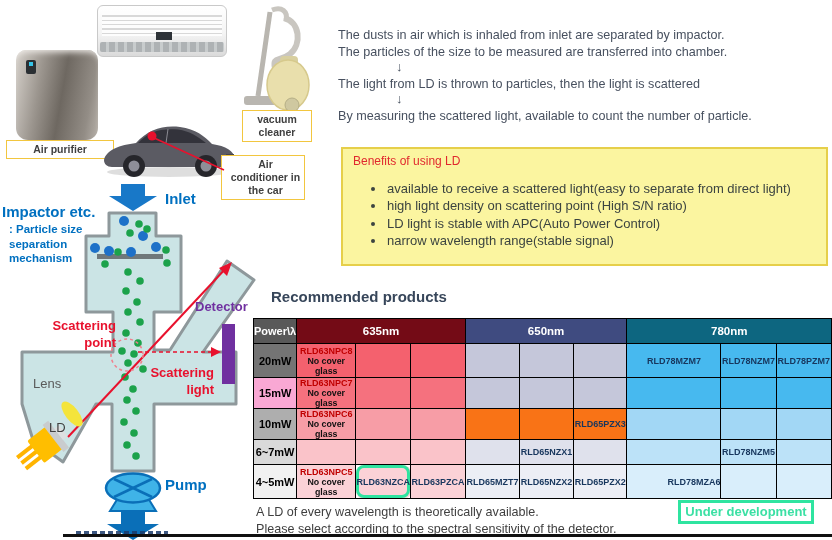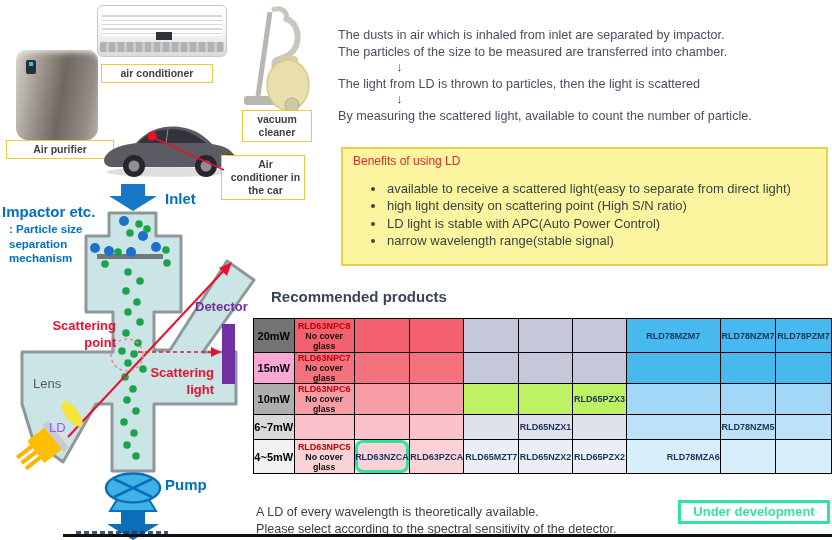--- a/index.html
+++ b/index.html
@@ -46,30 +46,30 @@
   th.w780{background:#0D6680;color:#fff;font-size:11.5px;}
   td.rowlab{font-size:11px;font-weight:bold;color:#000;}
   tr.r0 td.rowlab{background:#747474;} tr.r1 td.rowlab{background:#f9a8d4;}
   tr.r2 td.rowlab{background:#AEAEAE;} tr.r3 td.rowlab{background:#D9D9D9;}
   tr.r4 td.rowlab{background:#F1F1F1;}
   td.cell{font-size:9px;font-weight:bold;}
   tr.r0 td.g635{background:#F4616E;} tr.r1 td.g635{background:#F5717E;}
   tr.r2 td.g635{background:#F79DA6;} tr.r3 td.g635{background:#FAC3C9;}
   tr.r4 td.g635{background:#FBD2D7;}
   tr.r0 td.g650{background:#C5C7DA;} tr.r1 td.g650{background:#C5C7DA;}
-  tr.r2 td.g650{background:#bef264;} tr.r3 td.g650{background:#DFE1EC;}
+  tr.r2 td.g650{background:#f97316;} tr.r3 td.g650{background:#DFE1EC;}
   tr.r4 td.g650{background:#ECEEF5;}
   tr.r0 td.g780{background:#47B9EF;} tr.r1 td.g780{background:#47B9EF;}
   tr.r2 td.g780{background:#A2D7F5;} tr.r3 td.g780{background:#BCE2F8;}
   tr.r4 td.g780{background:#D9EEFB;padding-left:40px;}
   .nm{color:#17365D;} .nm635{color:#C00000;} .sub{color:#111;font-size:8.8px;}
   td.hl{box-shadow:inset 0 0 0 3px #2FE4A0;border-radius:8px;}
   
   .note{position:absolute;left:256px;color:#3F3F3F;font-size:12.6px;line-height:16px;white-space:nowrap;}
-  .underdev{position:absolute;left:678px;top:500px;width:152px;height:24px;box-sizing:border-box;
+  .underdev{position:absolute;left:678px;top:500px;width:136px;height:24px;box-sizing:border-box;
         border:3px solid #2FE4A0;color:#3BE0A4;background:#fff;font-size:13px;font-weight:bold;
         text-align:center;line-height:18px;}
   .bottomline{position:absolute;left:63px;top:534px;width:769px;height:2.5px;background:#101010;}
   .clipped-copy{position:absolute;left:76px;top:531px;width:92px;height:4px;opacity:.85;
         background:repeating-linear-gradient(90deg,#1a3a6b 0 5px,transparent 5px 8px);}
 </style>
 </head>
 <body>
 
 <div id="slide">
@@ -79,21 +79,20 @@
         <i></i>
       </div>
   </div>
   <div class="tagbox" style="left:6px;top:140px;width:108px;">Air purifier</div>
 
   <div class="aircon">
     <div class="slats"></div>
     <div class="disp"></div>
     <div class="vent"></div>
   </div>
-  <div class="tagbox" style="left:101px;top:64px;width:112px;">air conditioner</div>
 
   <svg class="abs" style="left:238px;top:4px;" width="74" height="110" viewBox="0 0 74 110">
     <path d="M34,6 C44,2 50,8 48,16" stroke="#c9c6c0" stroke-width="5" fill="none"></path>
     <path d="M46,14 C62,18 64,40 52,50 C42,58 34,52 37,64" stroke="#c9c6c0" stroke-width="6" fill="none"></path>
     <line x1="32" y1="8" x2="20" y2="92" stroke="#b9b6b0" stroke-width="5"></line>
     <rect x="6" y="92" width="34" height="9" rx="3" fill="#b9b6b0"></rect>
     <rect x="42" y="52" width="18" height="9" rx="4" fill="#d8cf9f"></rect>
     <ellipse cx="50" cy="81" rx="21" ry="25" fill="#E9DFAC" stroke="#d6c98c" stroke-width="1.5"></ellipse>
     <circle cx="54" cy="101" r="7" fill="#cfc8a0" stroke="#b5ae86"></circle>
   </svg>
@@ -221,39 +220,45 @@
   <div class="lbl blue-bold" style="left:2px;top:203px;font-size:15px;">Impactor etc.</div>
   <div class="lbl blue-bold" style="left:9px;top:222px;font-size:11.5px;line-height:1.28;">: Particle size
 separation
 mechanism</div>
   <div class="lbl" style="left:42px;top:318px;width:74px;text-align:right;color:#E8112D;font-weight:bold;font-size:13px;line-height:1.3;">Scattering
 point</div>
   <div class="lbl" style="left:128px;top:365px;width:86px;text-align:right;color:#E8112D;font-weight:bold;font-size:13px;line-height:1.3;">Scattering
 light</div>
   <div class="lbl" style="left:195px;top:299px;color:#7030A0;font-weight:bold;font-size:13px;">Detector</div>
   <div class="lbl" style="left:33px;top:376px;color:#5A5A5A;font-size:13px;">Lens</div>
-  <div class="lbl" style="left:49px;top:420px;color:#8b5cf6;font-size:13px;">LD</div>
+  <div class="lbl" style="left:49px;top:420px;color:#404040;font-size:13px;">LD</div>
   <div class="lbl blue-bold" style="left:165px;top:476px;font-size:15px;">Pump</div>
 
   <div class="tbl-title">Recommended products</div>
 
   <table class="products">
     <colgroup>
       <col style="width:42px;">
         <col style="width:73px;">
         <col style="width:57px;">
         <col style="width:55px;">
       <col style="width:58px;">
         <col style="width:57px;">
         <col style="width:57px;">
       <col style="width:58px;">
         <col style="width:58px;">
         <col style="width:60px;">
     </colgroup>
     <tbody>
+        <tr style="height:25px;">
+      <th class="corner">Power\λ</th>
+      <th class="w635" colspan="3">635nm</th>
+      <th class="w650" colspan="3">650nm</th>
+      <th class="w780" colspan="3">780nm</th>
+    </tr>
     <tr class="r0" style="height:34px;">
       <td class="rowlab">20mW</td>
       <td class="cell g635">
         <div class="nm635">RLD63NPC8</div>
         <div class="sub">No cover glass</div>
       </td>
       <td class="cell g635"></td>
       <td class="cell g635"></td>
       <td class="cell g650"></td>
       <td class="cell g650"></td>

